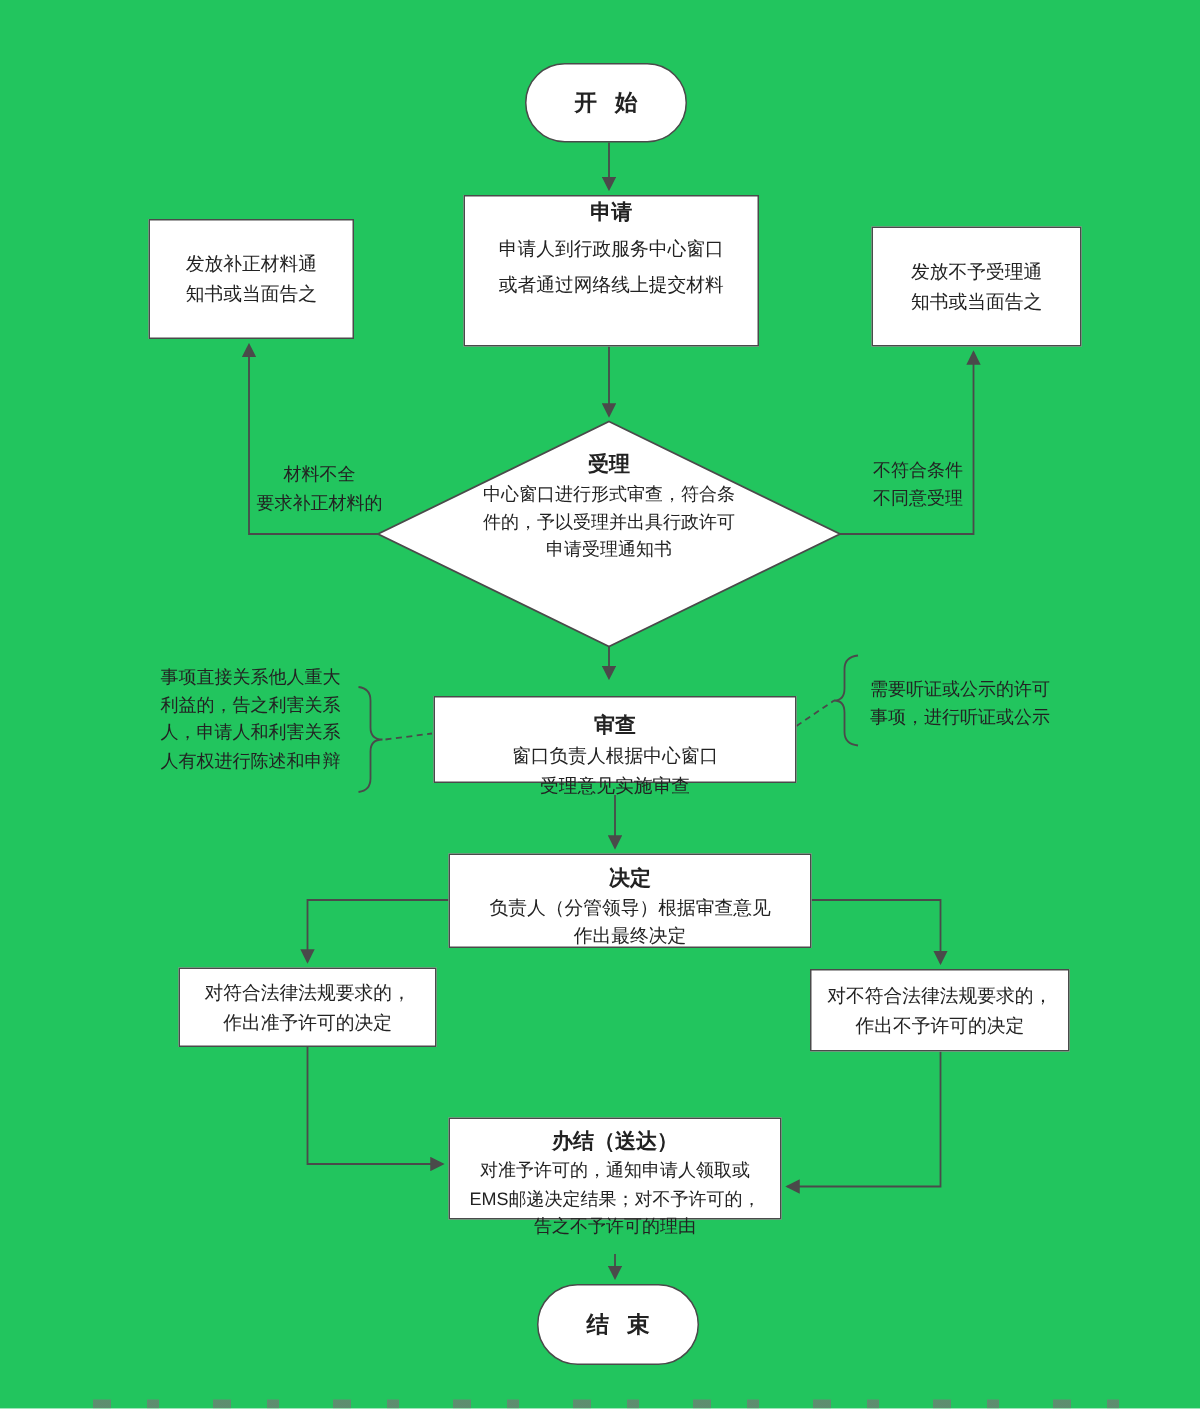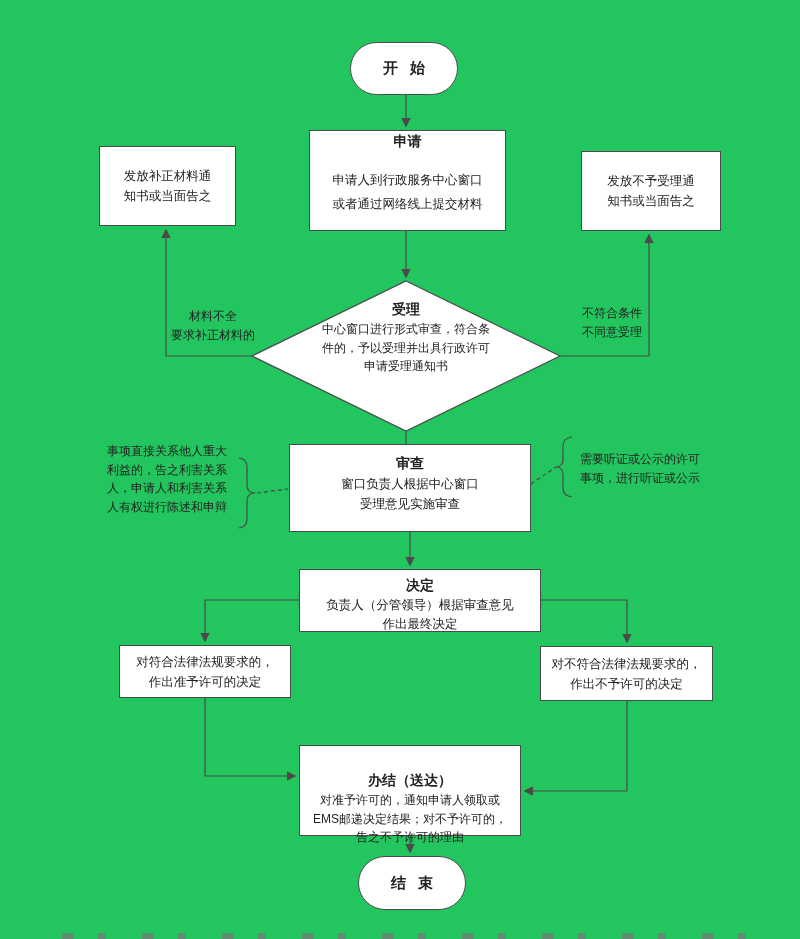--- a/index.html
+++ b/index.html
@@ -20,21 +20,21 @@
       text-align: center;
     }
     .stadium { border-radius: 27px; display: flex; align-items: center; justify-content: center; }
     .terminal-label { font-weight: bold; font-size: 15px; letter-spacing: 12px; margin-right: -12px; }
     .flexc { display: flex; align-items: center; justify-content: center; }
     .overlay { position: absolute; text-align: center; }
     .title { font-weight: bold; font-size: 14px; line-height: 1.5; }
     .body { font-size: 12.5px; line-height: 1.6; white-space: pre-line; }
     .body.sm { font-size: 12px; line-height: 1.55; }
     .body.tight { line-height: 1.5; }
-    .lh-tall { line-height: 1.95; margin-top: 16px; }
+    .lh-tall { line-height: 1.95; margin-top: 2px; }
     .artifact {
       position: absolute; left: 62px; top: 933px; width: 702px; height: 6px; opacity: .7;
       background: repeating-linear-gradient(90deg, #777 0 12px, transparent 12px 36px, #777 36px 44px, transparent 44px 80px);
     }
   </style>
 </head>
 <body>
 
 <div class="stage">
 
@@ -95,21 +95,21 @@
 
   <div class="overlay" style="left:160px;top:307px;width:106px">
     <div class="body sm">材料不全
 要求补正材料的</div>
   </div>
   <div class="overlay" style="left:568px;top:304px;width:88px">
     <div class="body sm">不符合条件
 不同意受理</div>
   </div>
 
-  <div class="node" style="left:289px;top:444px;width:242px;height:88px;padding-top:8px">
+  <div class="node" style="left:289px;top:464px;width:242px;height:58px;padding-top:8px">
     <div class="title">审查</div>
     <div class="body">窗口负责人根据中心窗口
 受理意见实施审查</div>
   </div>
 
   <div class="overlay" style="left:94px;top:442px;width:146px">
     <div class="body sm">事项直接关系他人重大
 利益的，告之利害关系
 人，申请人和利害关系
 人有权进行陈述和申辩</div>
@@ -127,21 +127,21 @@
 
   <div class="node flexc" style="left:119px;top:645px;width:172px;height:53px">
     <div class="body">对符合法律法规要求的，
 作出准予许可的决定</div>
   </div>
   <div class="node flexc" style="left:540px;top:646px;width:173px;height:55px">
     <div class="body">对不符合法律法规要求的，
 作出不予许可的决定</div>
   </div>
 
-  <div class="node" style="left:299px;top:745px;width:222px;height:91px;padding-top:24px">
+  <div class="node" style="left:299px;top:745px;width:222px;height:68px;padding-top:4px">
     <div class="title">办结（送达）</div>
     <div class="body sm">对准予许可的，通知申请人领取或
 EMS邮递决定结果；对不予许可的，
 告之不予许可的理由</div>
   </div>
 
   <div class="node stadium" style="left:358px;top:856px;width:108px;height:54px">
     <span class="terminal-label">结束</span>
   </div>
 

